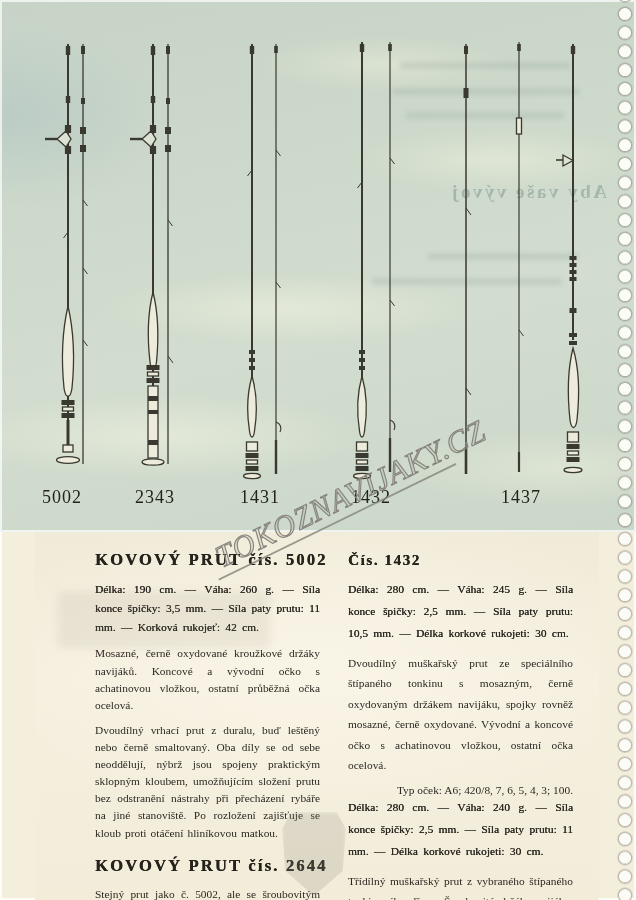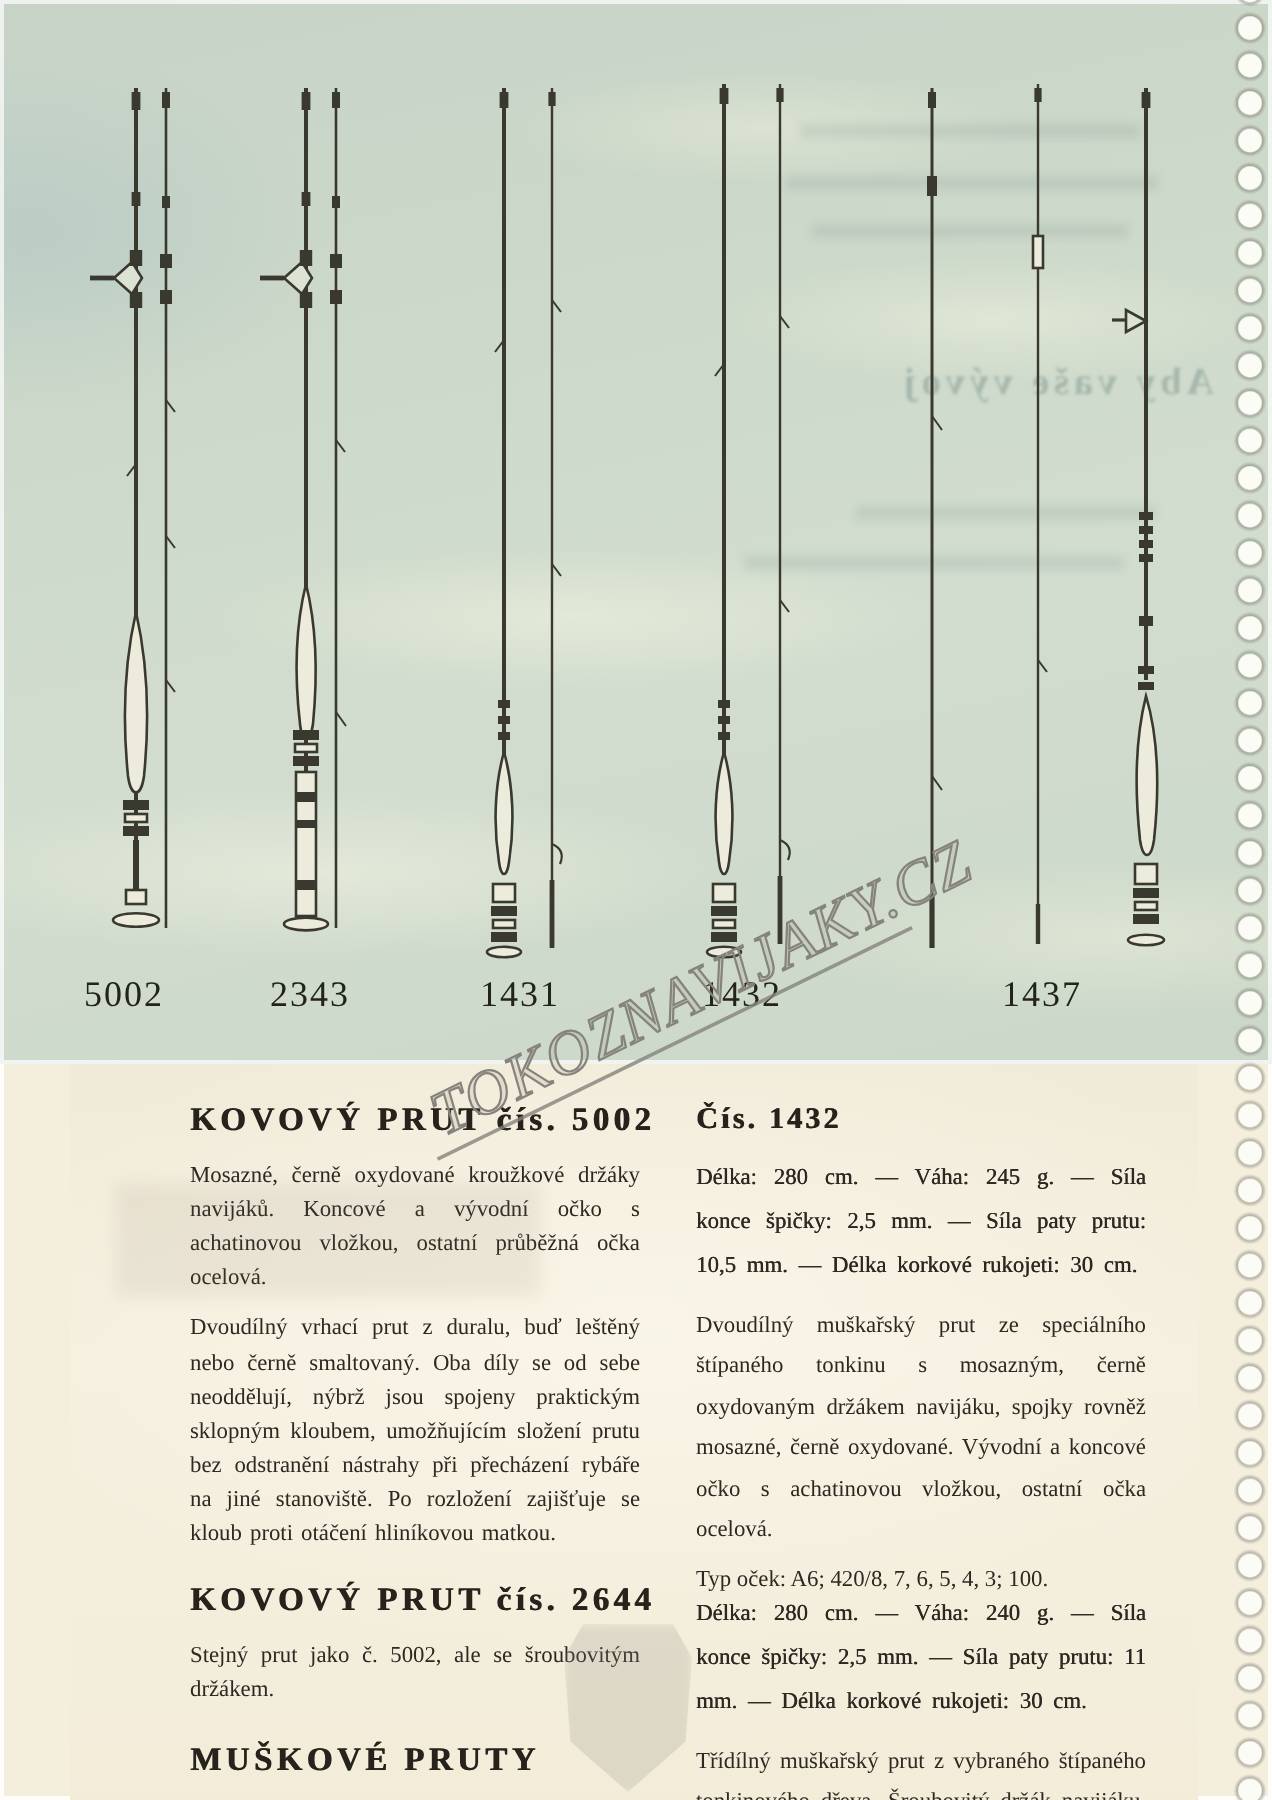--- a/index.html
+++ b/index.html
@@ -64,21 +64,21 @@
     margin:12px 0 9px;text-shadow:.4px 0 #26231c;
   }
   .specs{
     font-size:11.4px;line-height:1.68;text-align:justify;
     word-spacing:2.5px;margin:0 0 8px;text-shadow:.2px 0 #2c2822;
   }
   .body-par{
     font-size:11.4px;line-height:1.5;text-align:justify;
     word-spacing:1.2px;margin:0 0 8px;
   }
-  .rings-line{font-size:11.4px;margin:2px 0 0;}
+  .rings-line{font-size:11.4px;margin:2px 0 0;text-align:right;}
   .col-right .specs{line-height:1.95;}
   .col-right .body-par{line-height:1.8;}
   .col-right .h-sub.first{margin-top:6px;}
   .col-right .h-sub.second{margin-top:22px;}
   .mt14{margin-top:14px;}
   .mt16{margin-top:16px;margin-bottom:2px;}
   
   .ghost-patch{position:absolute;left:58px;top:592px;width:212px;height:56px;
     background:rgba(125,118,100,.10);filter:blur(4px);}
   .ghost-shield{position:absolute;left:282px;top:812px;width:64px;height:84px;
@@ -248,20 +248,21 @@
     <span class="rod-label" style="left:62px">5002</span>
     <span class="rod-label" style="left:155px">2343</span>
     <span class="rod-label" style="left:260px">1431</span>
     <span class="rod-label" style="left:371px">1432</span>
     <span class="rod-label" style="left:521px">1437</span>
   </div>
 
   <div class="text-area">
     <div class="col col-left">
       <h2 class="h-main">KOVOVÝ PRUT čís. 5002</h2>
+      <p class="specs">Délka: 190 cm. — Váha: 260 g. — Síla konce špičky: 3,5 mm. — Síla paty prutu: 11 mm. — Korková rukojeť: 42 cm.</p>
       <p class="body-par">Mosazné, černě oxydované kroužkové držáky navijáků. Koncové a vývodní očko s achatinovou vložkou, ostatní průběžná očka ocelová.</p>
       <p class="body-par">Dvoudílný vrhací prut z duralu, buď leštěný nebo černě smaltovaný. Oba díly se od sebe neoddělují, nýbrž jsou spojeny praktickým sklopným kloubem, umožňujícím složení prutu bez odstranění nástrahy při přecházení rybáře na jiné stanoviště. Po rozložení zajišťuje se kloub proti otáčení hliníkovou matkou.</p>
 
       <h2 class="h-main mt14">KOVOVÝ PRUT čís. 2644</h2>
       <p class="body-par">Stejný prut jako č. 5002, ale se šroubovitým držákem.</p>
 
       <h2 class="h-main mt16">MUŠKOVÉ PRUTY</h2>
 
     </div>
 

